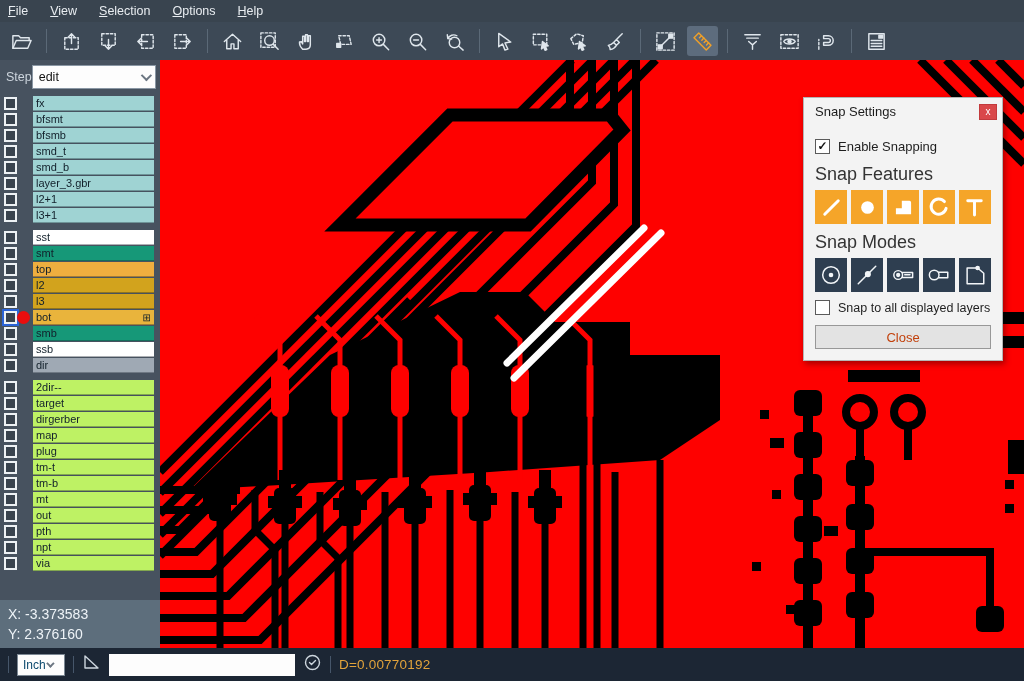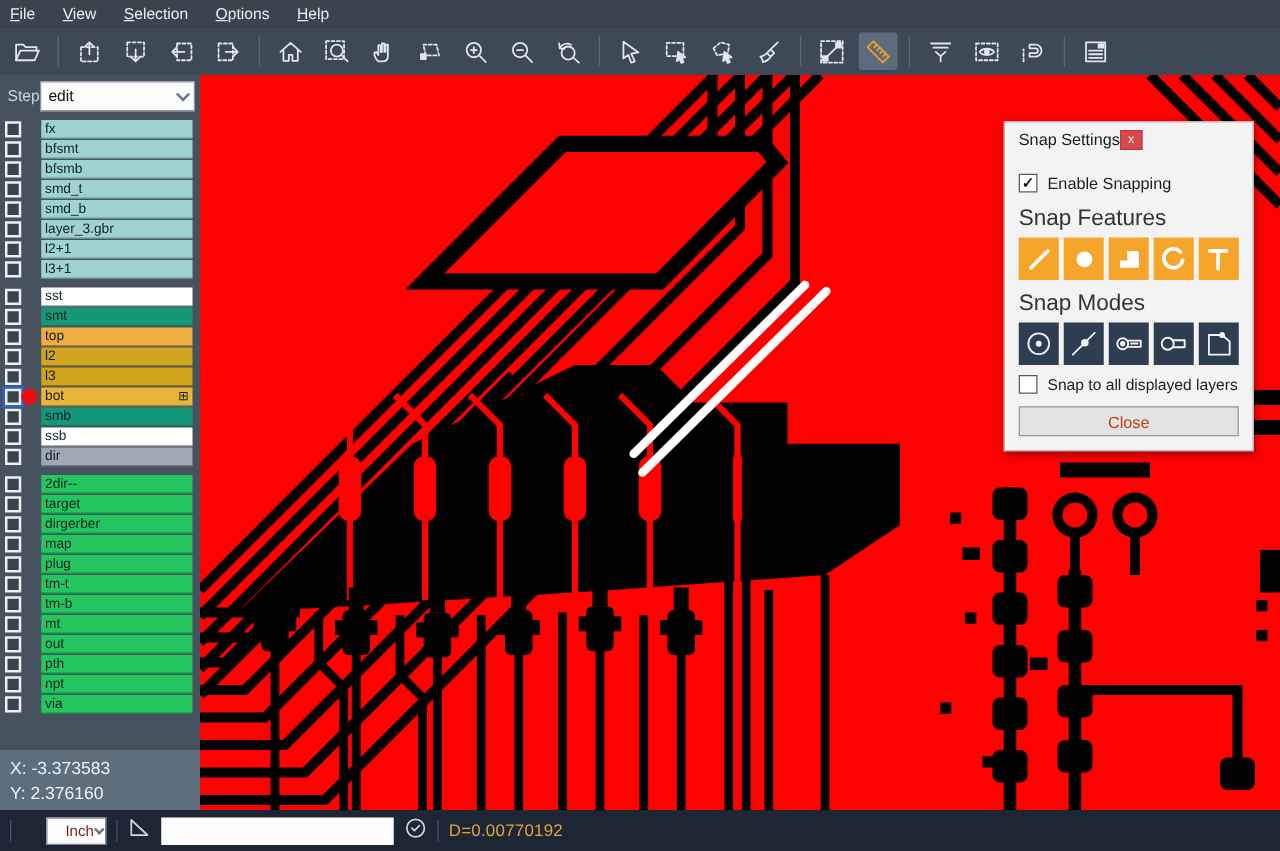--- a/index.html
+++ b/index.html
@@ -40,40 +40,40 @@
   .lrow { height:15px; margin-bottom:1px; position:relative; }
   .cb { position:absolute; left:4px; top:1px; width:13px; height:13px;
         border:2px solid #edf1f4; background:#39434e; }
   .lrow.active .cb { box-shadow:0 0 0 2px #2b63d6; }
   .dot { position:absolute; left:17px; top:1px; width:13px; height:13px; border-radius:50%;
          background:#ea0d0d; }
   .lab { position:absolute; left:33px; right:6px; top:0; height:15px; font-size:11px;
          line-height:15px; padding:0 3px; color:#12202b; border-bottom:1px solid rgba(20,30,40,.35);
          white-space:nowrap; overflow:hidden; display:flex; justify-content:space-between; }
   .lab.teal  { background:#9fd3d3; }
-  .lab.cyan  { background:#22c55e; }
+  .lab.cyan  { background:#bef264; }
   .lab.white { background:#ffffff; }
   .lab.green { background:#169878; }
   .lab.orange{ background:#efae3f; }
   .lab.gold  { background:#d2a31d; }
   .lab.goldb { background:#e9b43c; }
   .lab.gray  { background:#9fa9b4; }
   .gridic { font-size:10px; color:#11202c; line-height:15px; }
   .lsep { height:6px; }
   .coords { position:absolute; left:0; right:0; bottom:0; height:48px; background:#5d6e7c;
             color:#eef3f7; font-size:14px; padding:4px 8px; line-height:20px; }
 
   
   .canvas { flex:1 1 auto; position:relative; background:#fe0100; overflow:hidden; }
   .canvas svg.art { position:absolute; inset:0; width:100%; height:100%; display:block; }
 
   
   .dialog { position:absolute; left:643px; top:37px; width:200px; background:#f3f3f3;
             border:1px solid #b5b5b5; box-shadow:2px 3px 6px rgba(0,0,0,.35); z-index:5; }
-  .dtitle { height:27px; display:flex; align-items:center; 
+  .dtitle { height:27px; display:flex; align-items:center; justify-content:space-between;
             padding:0 5px 0 11px; }
   .dtitle .ttl { font-size:13px; color:#1b1b1b; }
   .dclose { width:18px; height:16px; background:#d9484a; color:#fff; font-size:10px;
             display:flex; align-items:center; justify-content:center; border:1px solid #c23a3c; }
   .dbody { padding:8px 11px 11px 11px; }
   .chkrow { display:flex; align-items:center; gap:8px; margin:6px 0 10px 0; }
   .chk { width:15px; height:15px; background:#fff; border:1px solid #5a5a5a; font-size:12px;
          line-height:13px; text-align:center; color:#111; font-weight:bold; }
   .chklbl { font-size:13px; color:#1e1e1e; }
   .seclbl { font-size:18px; color:#333; margin:2px 0 5px 0; }
@@ -88,22 +88,22 @@
   .chkrow.small { margin:4px 0 10px 0; }
   .chkrow.small .chklbl { font-size:12.5px; }
   .closebtn { width:100%; height:24px; background:#e3e3e3; border:1px solid #989898;
               font-size:13px; color:#c2410c; font-family:"Liberation Sans",sans-serif; }
 
   
   .statusbar { height:33px; background:#1c2634; display:flex; align-items:center;
                padding-left:8px; gap:8px; flex:0 0 auto; }
   .ssep { width:1px; height:17px; background:#46566a; }
   .unitsel { height:22px; width:48px; background:#fdfdfd; border:1px solid #7c8894;
-             display:flex; align-items:center; justify-content:flex-end; padding:0 3px 0 5px;
-             font-size:12px; color:#7f1d1d;margin-left:20px; }
+             display:flex; align-items:center; justify-content:flex-start; padding:0 3px 0 5px;
+             font-size:12px; color:#0c4a6e; }
   .unitsel .chev { border-color:#6b7682; width:6px; height:6px; }
   .angleic svg, .checkic svg { width:19px; height:19px; stroke:#cdd6de; fill:none;
                                stroke-width:1.4; stroke-linecap:round; stroke-linejoin:round; }
   .cmdinput { width:186px; height:22px; border:none; background:#fdfdfd; font-size:12px;
               padding:0 5px; font-family:"Liberation Sans",sans-serif; }
   .dvalue { color:#e2a33b; font-size:13.5px; letter-spacing:.2px; }
 </style>
 </head>
 <body>
 

